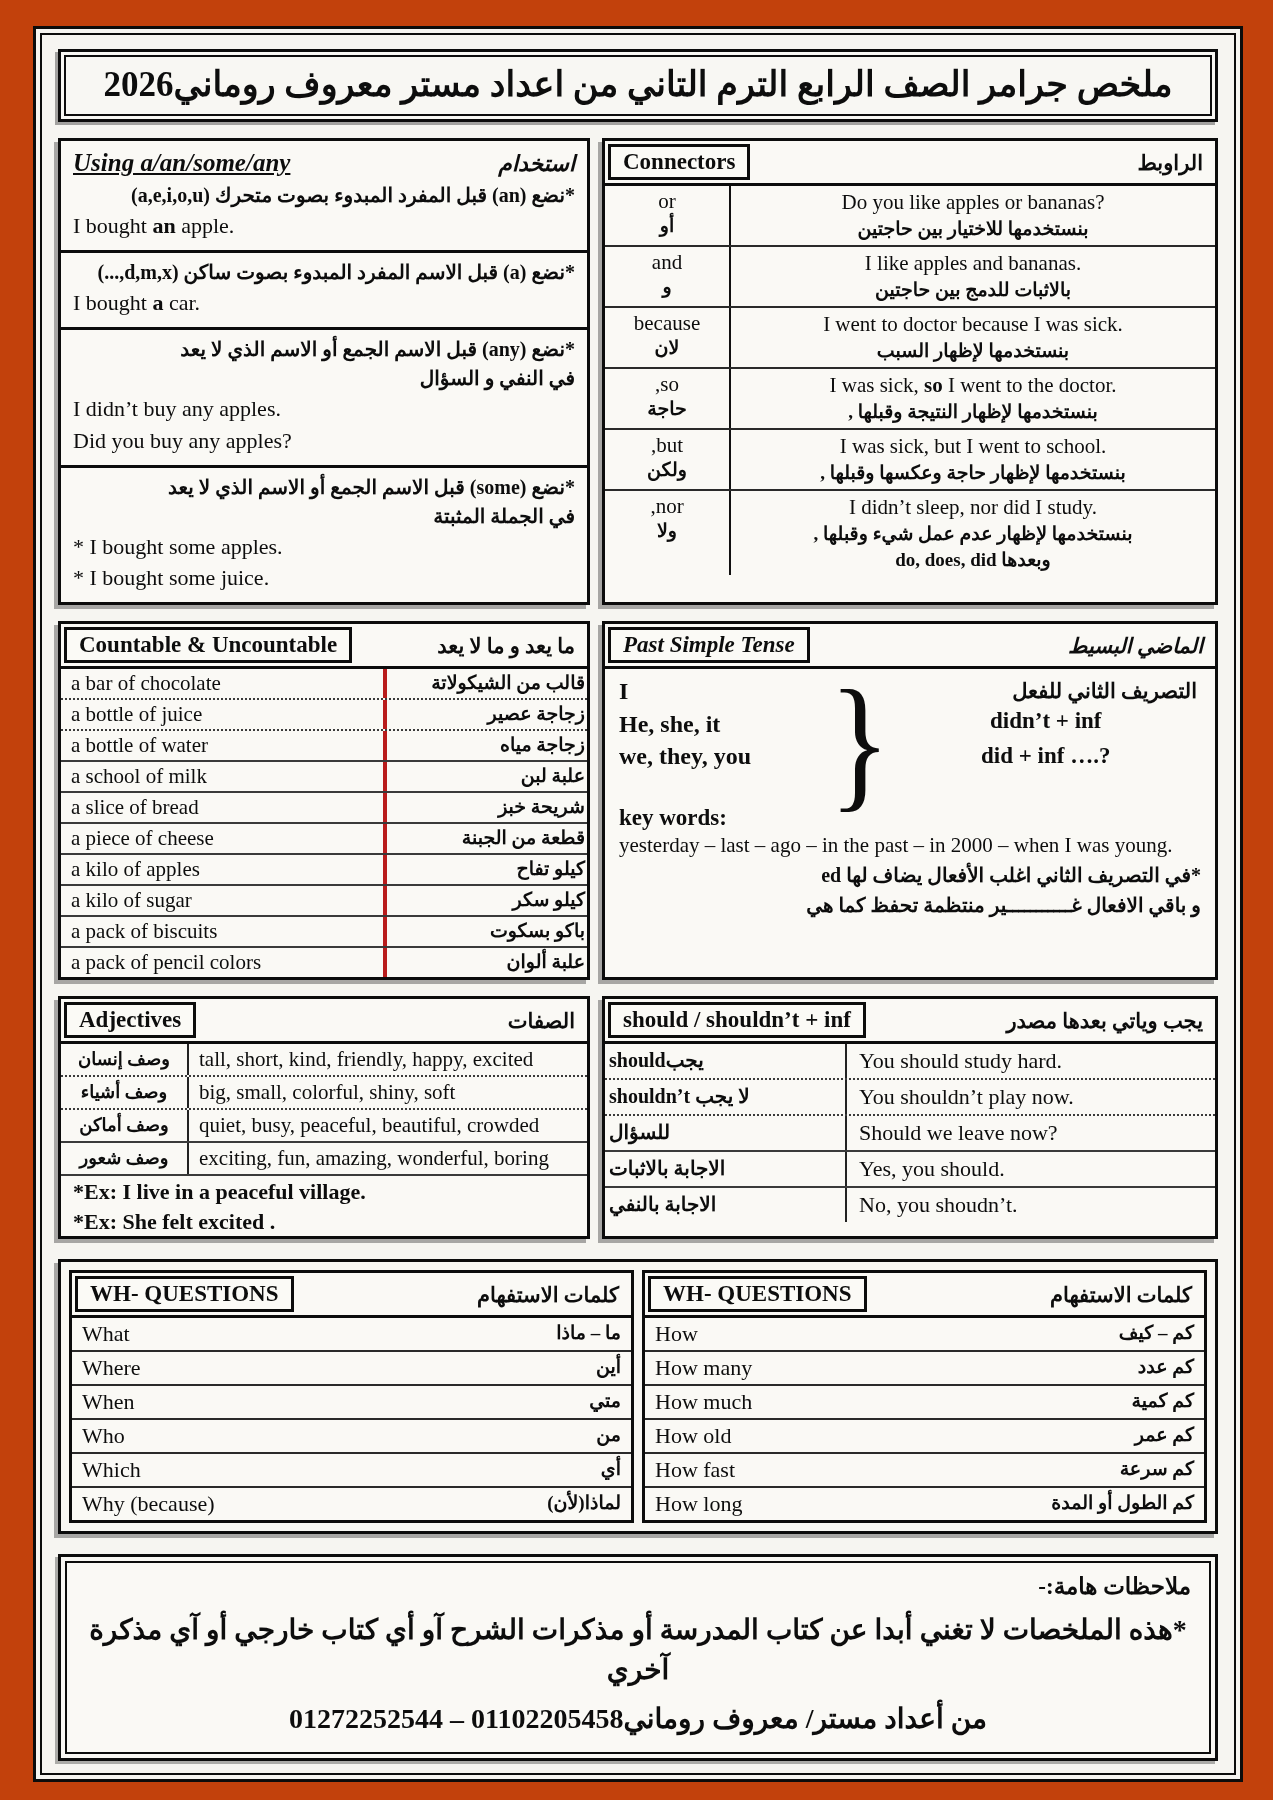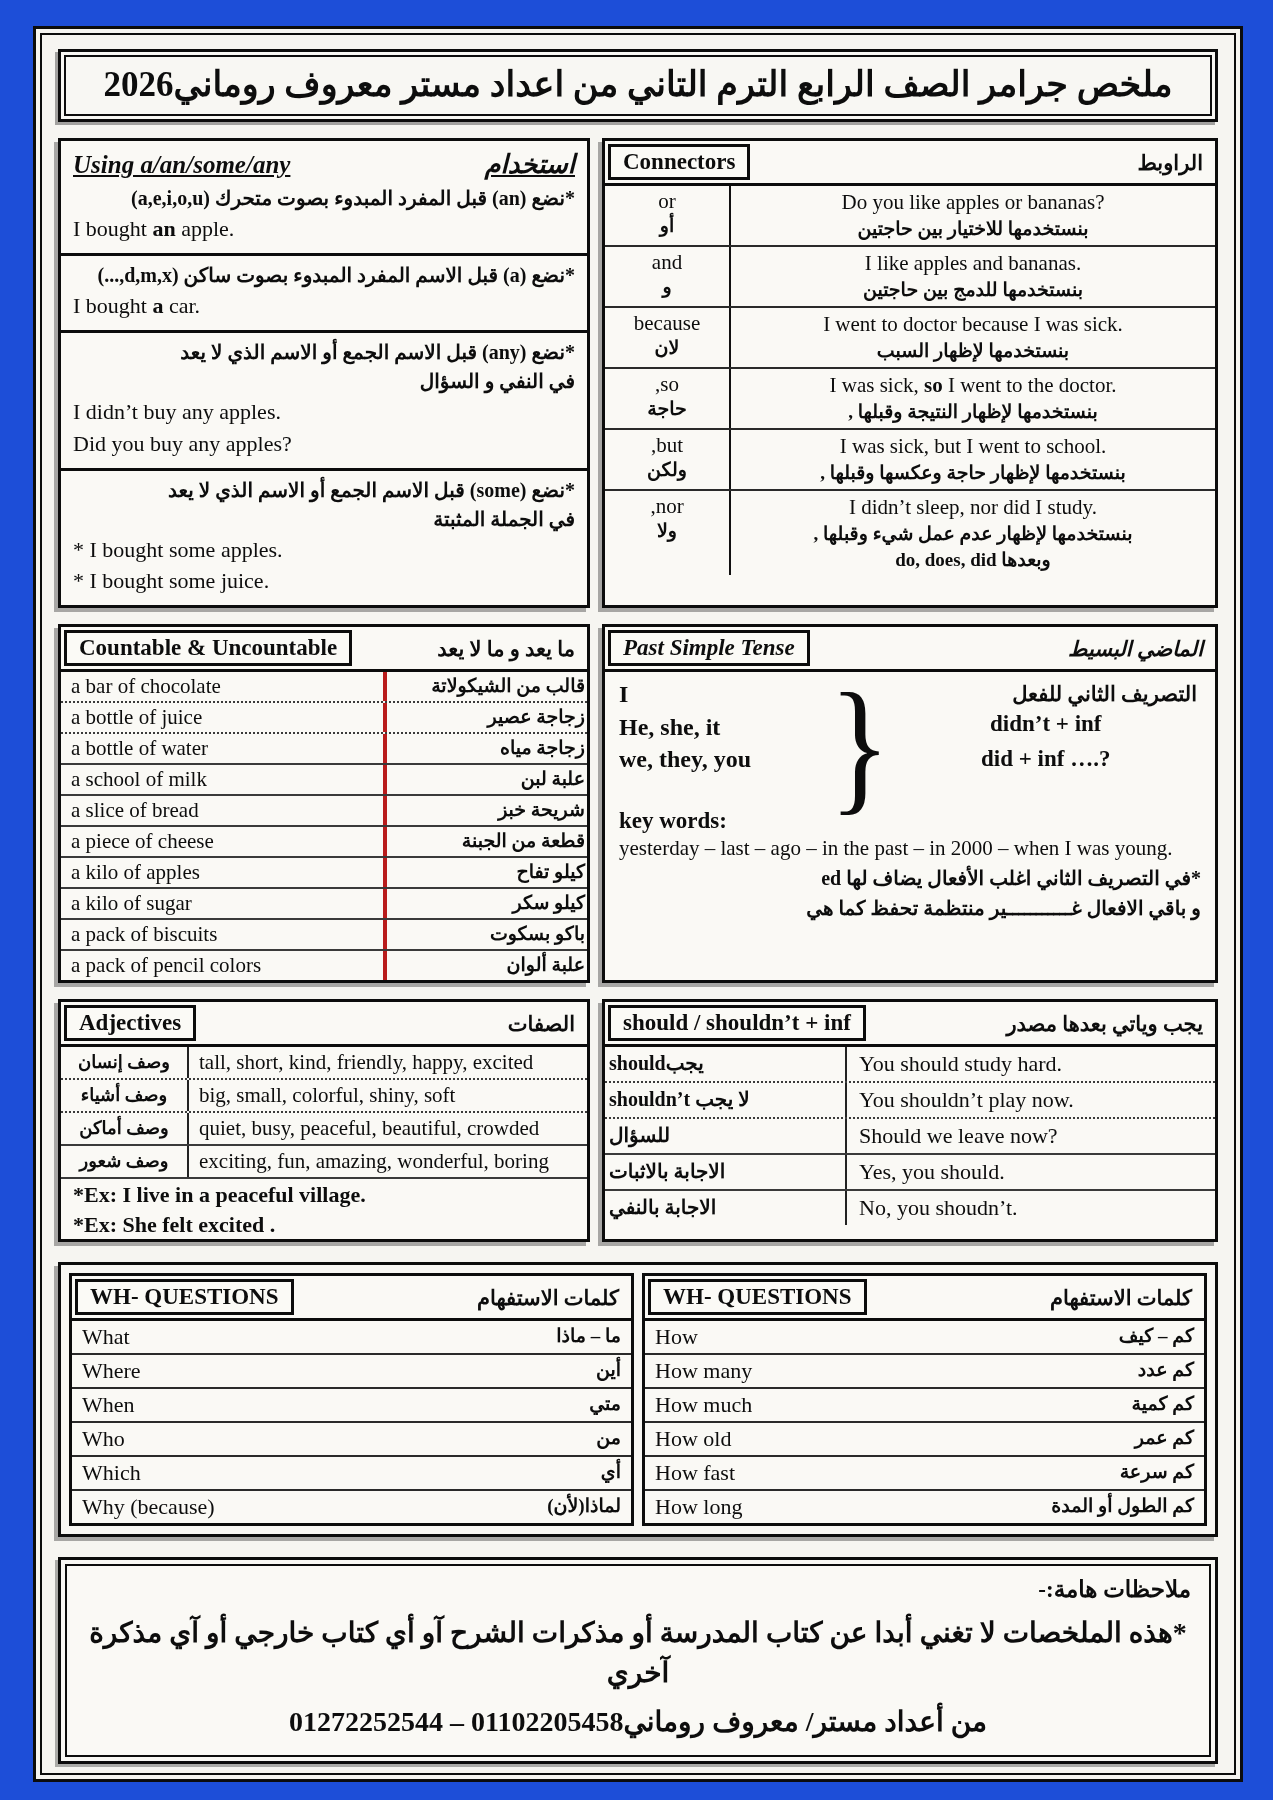--- a/index.html
+++ b/index.html
@@ -3,21 +3,21 @@
 <meta charset="utf-8">
 <style>
   html,body{margin:0;padding:0;}
   body{
     width:1273px;height:1800px;
     background:#ffffff;
     font-family:"Liberation Serif", serif;
     color:#0d0d0d;
     -webkit-font-smoothing:antialiased;
   }
-  .sheet{position:relative;width:1273px;height:1800px;background:#1d4ed8;overflow:hidden;}
+  .sheet{position:relative;width:1273px;height:1800px;background:#c2410c;overflow:hidden;}
   .frame-outer{
     position:absolute;left:33px;top:26px;width:1210px;height:1756px;
     border:3px solid #0c0c0c;padding:4px;box-sizing:border-box;background:#f6f5f1;
   }
   .frame-inner{
     border:2px solid #0c0c0c;width:100%;height:100%;box-sizing:border-box;
     padding:14px 16px 10px;overflow:hidden;
   }
   
   .title-outer{border:3px solid #0c0c0c;padding:3px;box-shadow:-3px 3px 0 rgba(60,60,60,.45);background:#f8f7f3;}
@@ -37,21 +37,21 @@
   .th-cell{
     border:3px solid #0c0c0c;margin:3px 0 3px 3px;
     font-weight:bold;font-size:23px;padding:2px 12px;background:#fbfaf6;
     display:flex;align-items:center;white-space:nowrap;
   }
   .th-ar{flex:1;text-align:right;font-weight:bold;font-size:21px;padding:5px 12px 3px;display:block;align-self:center;}
   .italic{font-style:italic;}
   
   .using-hdr{display:flex;justify-content:space-between;align-items:baseline;padding:8px 12px 2px;}
   .u-title{font-weight:bold;font-style:italic;text-decoration:underline;font-size:25px;}
-  .u-title-ar{font-weight:bold;font-style:italic;font-size:26px;text-decoration:underline;}
+  .u-title-ar{font-weight:bold;font-style:italic;font-size:22px;}
   .u-sec{padding:2px 12px 8px;}
   .u-sec.sep{border-top:3px solid #0c0c0c;padding-top:5px;}
   .rule{font-weight:bold;font-size:20px;text-align:right;line-height:1.45;}
   .en-line{font-size:22px;line-height:1.45;}
   
   .conn-row{display:flex;border-bottom:2px solid #2a2a2a;}
   .conn-row:last-child{border-bottom:none;}
   .conn-word{width:120px;flex:none;text-align:center;padding:3px 2px;}
   .cw-en{font-size:21px;}
   .cw-ar{font-weight:bold;font-size:19px;}
@@ -154,21 +154,21 @@
                 <div class="ce-ar" dir="rtl">بنستخدمها للاختيار بين حاجتين</div>
               </div>
             </div>
             <div class="conn-row">
               <div class="conn-word">
                 <div class="cw-en">and</div>
                 <div class="cw-ar" dir="rtl">و</div>
               </div>
               <div class="conn-ex">
                 <div class="ce-en"><span>I like apples and bananas.</span><b></b><span></span></div>
-                <div class="ce-ar" dir="rtl">بنستخدمها للدمج بين حاجتين</div>
+                <div class="ce-ar" dir="rtl">بالاثبات للدمج بين حاجتين</div>
               </div>
             </div>
             <div class="conn-row">
               <div class="conn-word">
                 <div class="cw-en">because</div>
                 <div class="cw-ar" dir="rtl">لان</div>
               </div>
               <div class="conn-ex">
                 <div class="ce-en"><span>I went to doctor because I was sick.</span><b></b><span></span></div>
                 <div class="ce-ar" dir="rtl">بنستخدمها لإظهار السبب</div>

